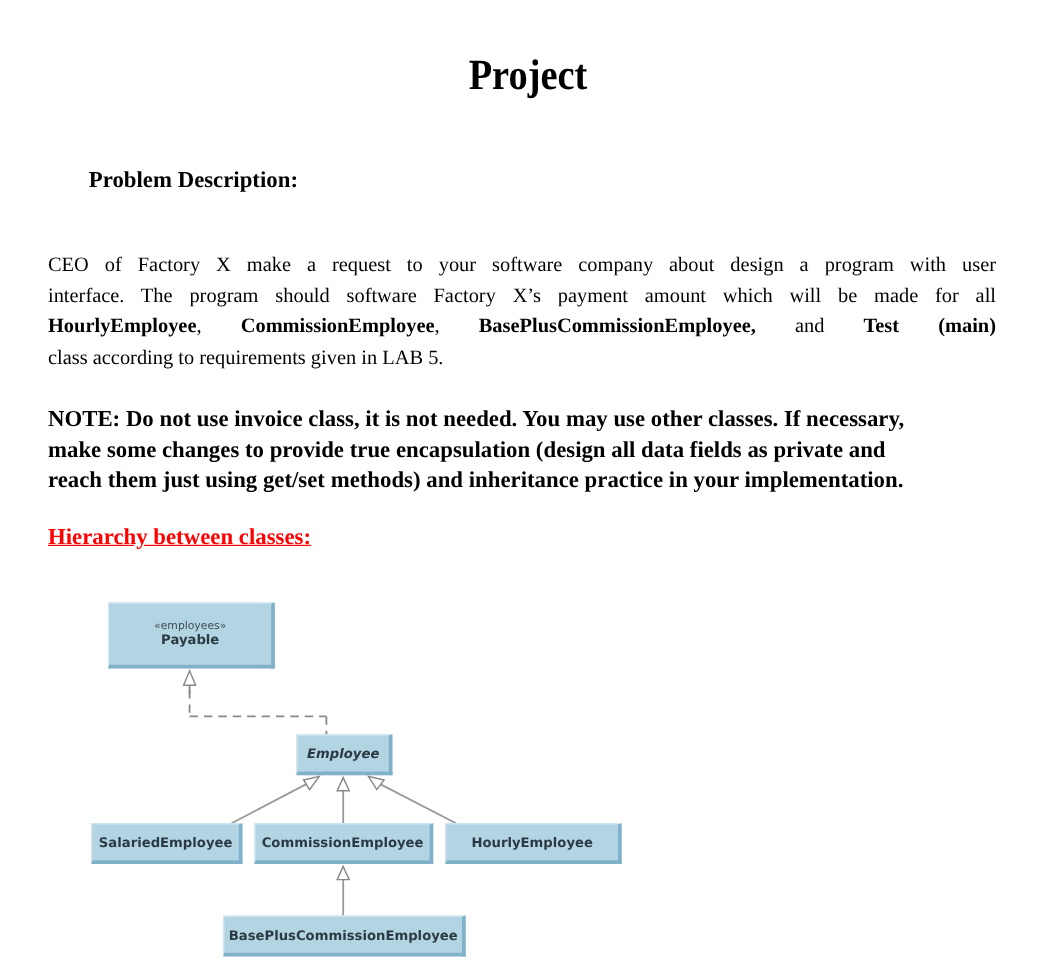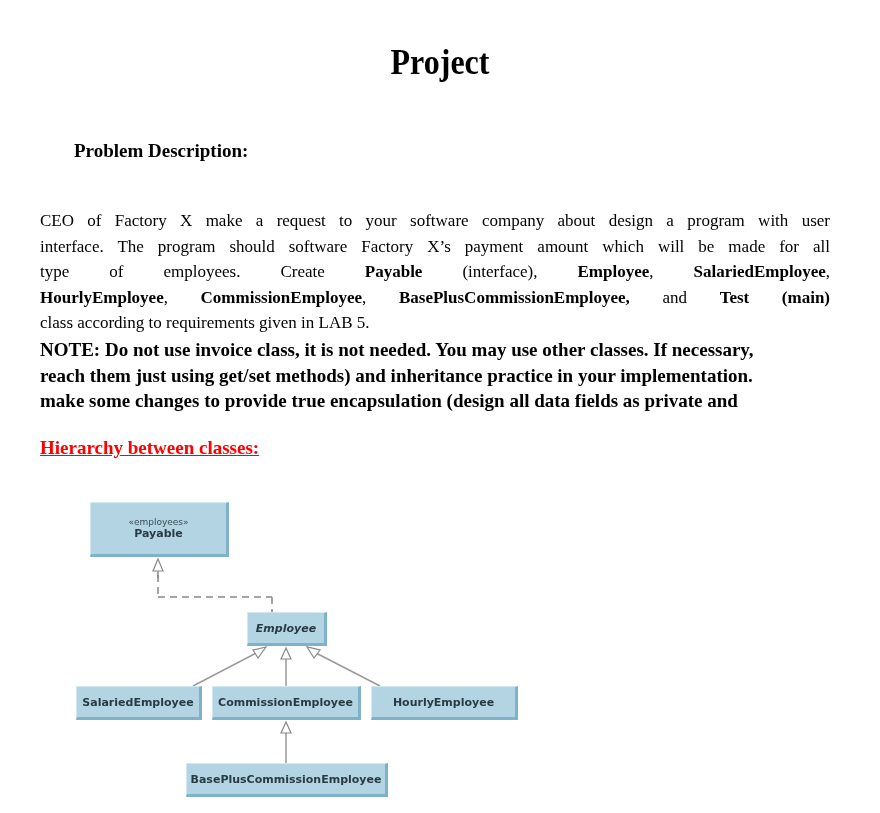--- a/index.html
+++ b/index.html
@@ -27,29 +27,28 @@
 </style>
 </head>
 <body>
 
 <div class="title">Project</div>
 <div class="section-head">Problem Description:</div>
 
 <div class="para" id="para">
     <span class="line"><span>CEO of Factory X make a request to your software company about design a program with user</span></span>
     <span class="line"><span>interface. The program should software Factory X’s payment amount which will be made for all</span></span>
-    <span class="line"><span>type  of  employees.  Create  </span><b>Payable</b><span>  (interface),  </span><b>Employee</b><span>,  </span><b>SalariedEmployee</b><span>,</span></span>
     <span class="line"><b>HourlyEmployee</b><span>,  </span><b>CommissionEmployee</b><span>, </span><b>BasePlusCommissionEmployee,</b><span> and </span><b>Test (main)</b></span>
     <span class="line last"><span>class according to  requirements given in LAB 5.</span></span>
   </div>
 
 <div class="note">
   <span class="line">NOTE: Do not use invoice class, it is not needed. You may use other classes. If necessary,</span>
+  <span class="line">make some changes to provide true encapsulation (design all data fields  as private and</span>
   <span class="line">reach them just using get/set methods) and inheritance practice in your  implementation.</span>
-  <span class="line">make some changes to provide true encapsulation (design all data fields  as private and</span>
 </div>
 
 <div class="hier">Hierarchy between classes:</div>
 
 <div class="diagram">
   <svg width="880" height="813" style="position:absolute;left:0;top:0">
 
     <line x1="158" y1="575" x2="158" y2="597" stroke="#888" stroke-width="1.5" stroke-dasharray="7,5"></line>
     <line x1="158" y1="597" x2="272" y2="597" stroke="#888" stroke-width="1.5" stroke-dasharray="7,5"></line>
     <line x1="272" y1="597" x2="272" y2="612" stroke="#888" stroke-width="1.5" stroke-dasharray="7,5"></line>

